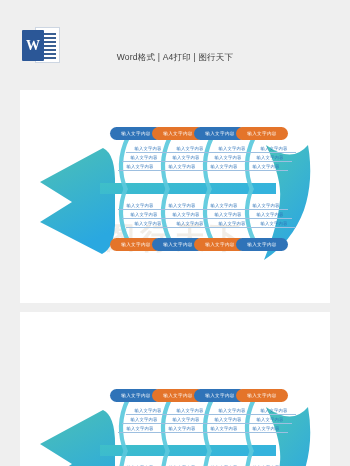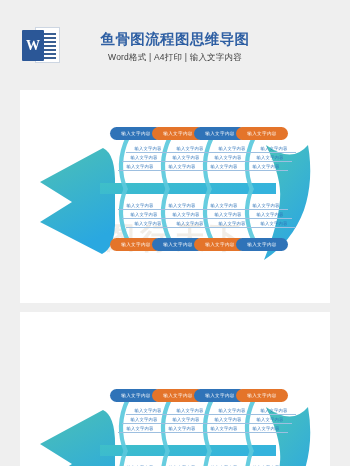--- a/index.html
+++ b/index.html
@@ -66,22 +66,21 @@
           <i style="top:13px"></i>
         <i style="top:17px"></i>
           <i style="top:21px"></i>
           <i style="top:25px"></i>
         <i style="top:29px"></i>
       </div>
       <div class="wi-block">
         <div class="wi-w">W</div>
       </div>
     </div>
-    <div class="title">鱼骨图流程图思维导图</div>
-    <div class="subtitle">Word格式 | A4打印 | 输入文字内容</div>
+    <div class="subtitle">Word格式 | A4打印 | 图行天下</div>
   </div>
 
   <div class="card card-1">
     <div class="fish">
       <div class="watermark">图行天下</div>
       <svg class="fishsvg" viewBox="0 0 310 213">
         <defs>
           <linearGradient id="g1" x1="0" y1="0" x2="0.35" y2="1">
             <stop offset="0" stop-color="#4cc0b6"></stop>
               <stop offset="1" stop-color="#2aa8e0"></stop>

